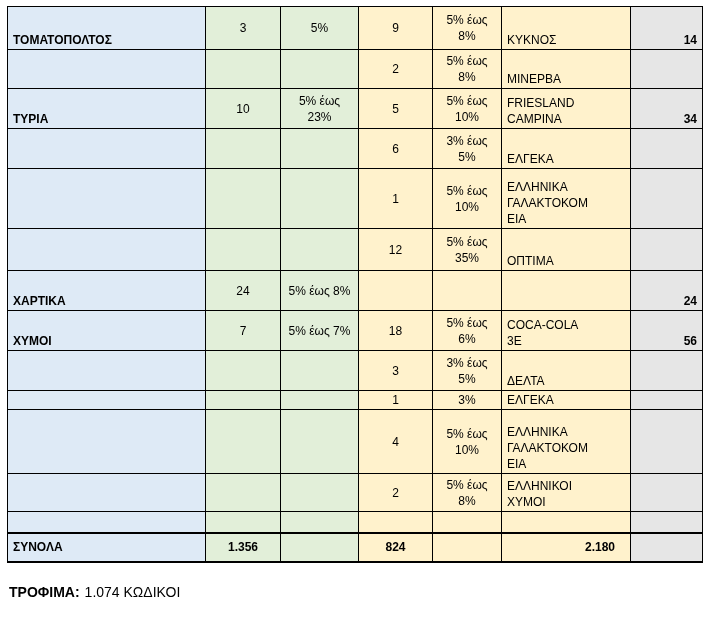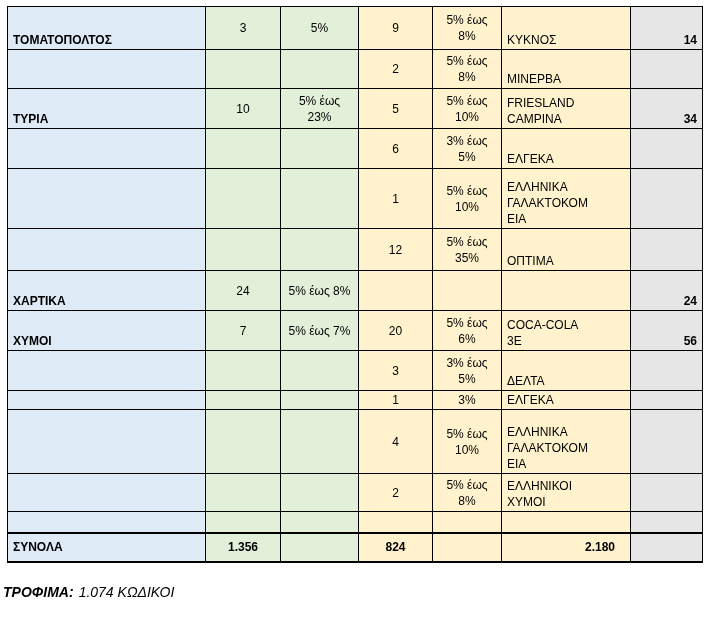--- a/index.html
+++ b/index.html
@@ -28,21 +28,21 @@
   td.c-yp   { background:var(--yellow,#FFF2CC); text-align:center; vertical-align:middle; padding:1px 9px; }
   td.c-brand{ background:var(--yellow,#FFF2CC); vertical-align:bottom; padding-bottom:4px; padding-left:6px; }
   td.c-brand .cw { display:inline-block; max-width:88px; }
   
   td.c-total{ background:var(--gray,#E6E6E6); font-weight:bold; text-align:right; vertical-align:bottom; padding-bottom:3px; padding-right:4px; }
   
   tr.total-row td { font-weight:bold; border-top:2px solid var(--bdr,#000); vertical-align:middle; padding-top:1px; padding-bottom:1px; }
   tr.total-row td.c-brand { text-align:right; padding-right:15px; }
   tr.total-row td.c-brand .cw { max-width:none; }
   
-  .footer-line { position:absolute; left:3px; font-size:14px; line-height:17px; white-space:nowrap;font-style:italic; }
+  .footer-line { position:absolute; left:9px; font-size:14px; line-height:17px; white-space:nowrap; }
   .footer-line .lab { font-weight:bold; }
   .footer-line .val { margin-left:5px; }
   .f1 { top:584px; }
   .f2 { top:612px; }
 </style>
 </head>
 <body>
 
 <div class="page" style="--page: #FFFFFF; --bdr: #000000; --blue: #DEEAF6; --green: #E2EFD9; --yellow: #FFF2CC; --gray: #E6E6E6;">
 
@@ -117,21 +117,21 @@
       <td class="c-gp"><span class="cw">5% έως 8%</span></td>
       <td class="c-ya"><span class="cw"></span></td>
       <td class="c-yp"><span class="cw"></span></td>
       <td class="c-brand"><span class="cw"></span></td>
       <td class="c-total"><span class="cw">24</span></td>
     </tr>
         <tr style="height: 40px;">
       <td class="c-cat"><span class="cw">ΧΥΜΟΙ</span></td>
       <td class="c-ga"><span class="cw">7</span></td>
       <td class="c-gp"><span class="cw">5% έως 7%</span></td>
-      <td class="c-ya"><span class="cw">20</span></td>
+      <td class="c-ya"><span class="cw">18</span></td>
       <td class="c-yp"><span class="cw">5% έως 6%</span></td>
       <td class="c-brand"><span class="cw">COCA-COLA 3E</span></td>
       <td class="c-total"><span class="cw">56</span></td>
     </tr>
         <tr style="height: 40px;">
       <td class="c-cat"><span class="cw"></span></td>
       <td class="c-ga"><span class="cw"></span></td>
       <td class="c-gp"><span class="cw"></span></td>
       <td class="c-ya"><span class="cw">3</span></td>
       <td class="c-yp"><span class="cw">3% έως 5%</span></td>

